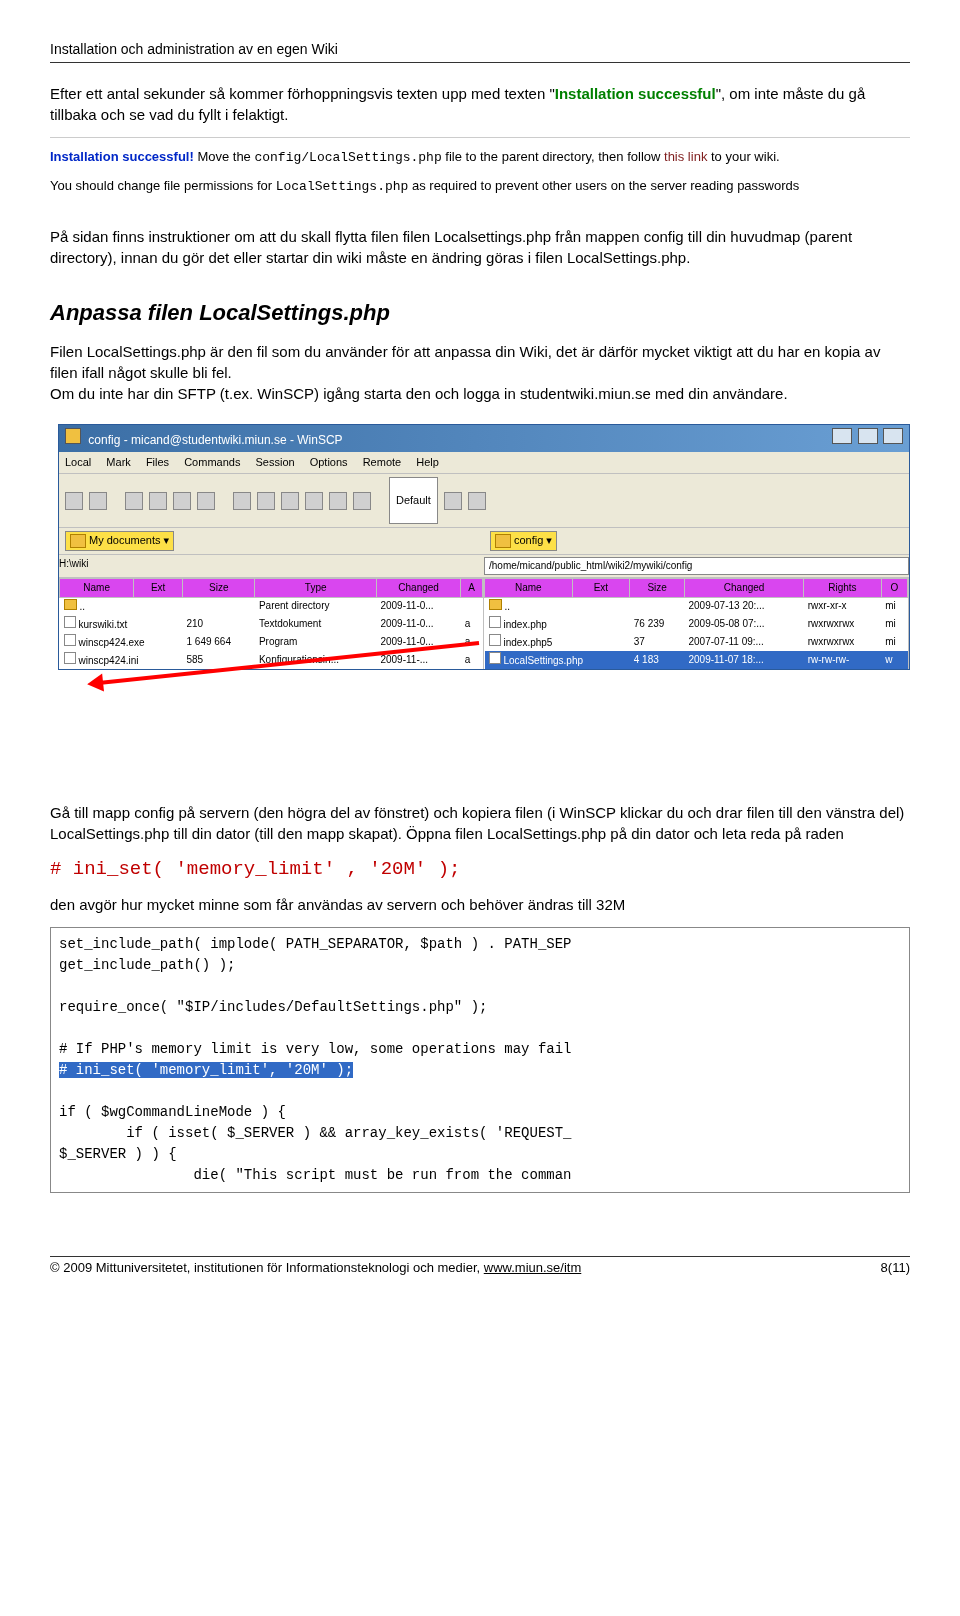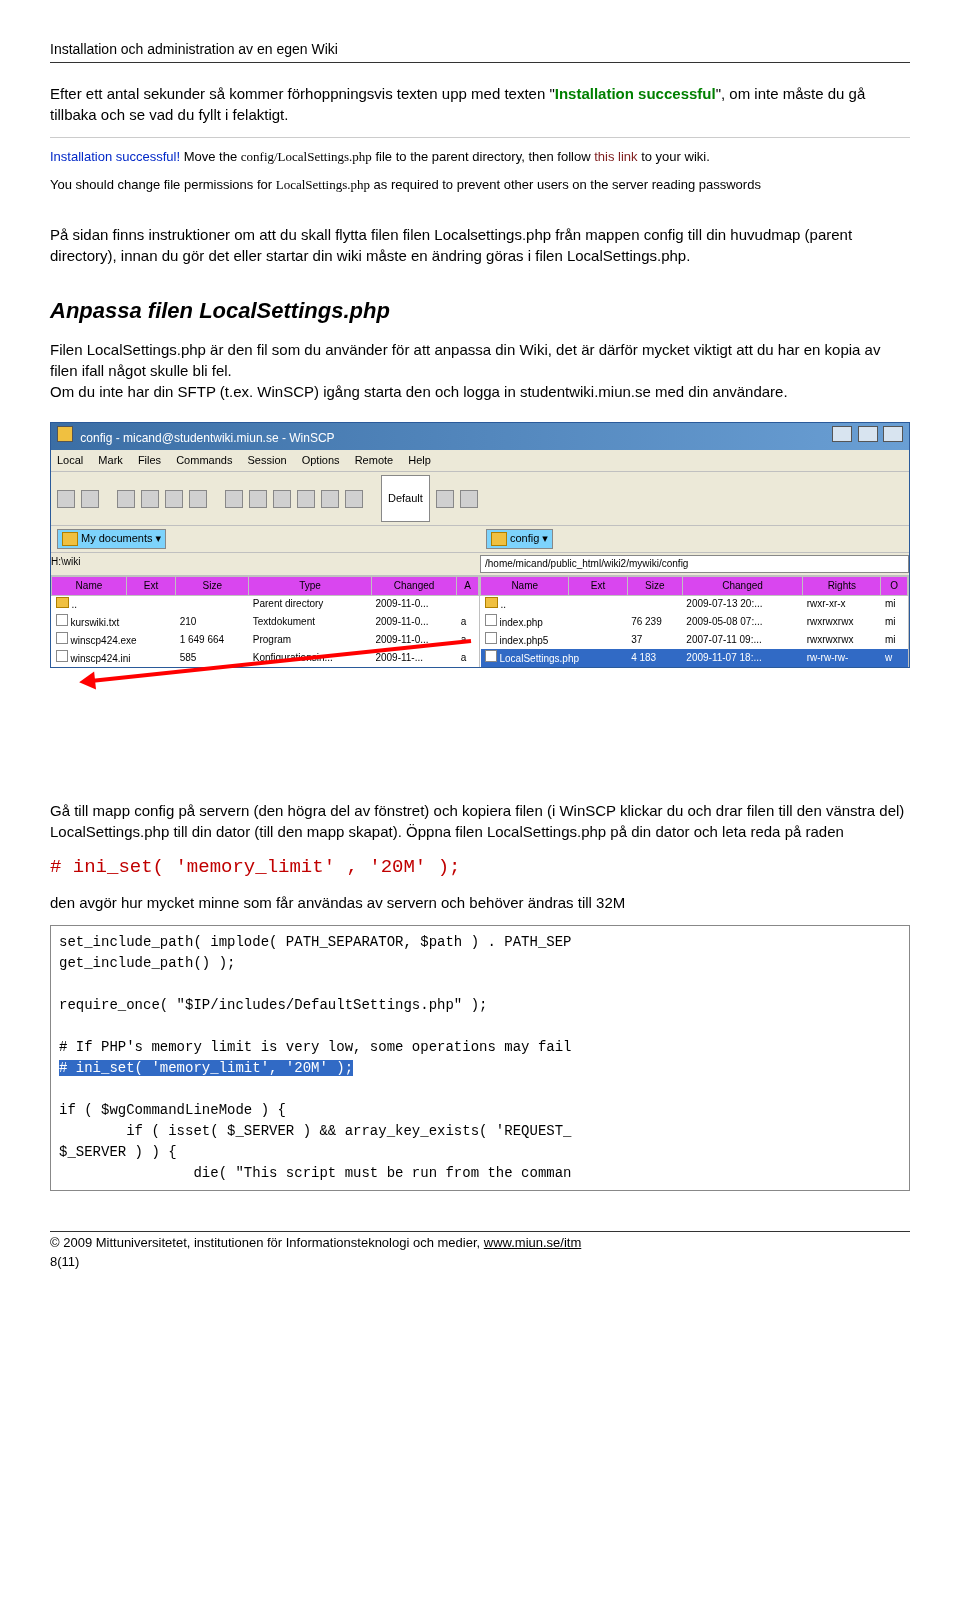--- a/index.html
+++ b/index.html
@@ -28,45 +28,45 @@
     border: none;
     border-top: 1px solid #ccc;
     margin: 6px 0 8px 0;
   }
   .install-box {
     margin: 10px 0 30px 0;
     font-size: 13px;
   }
   .install-box .blue-bold {
     color: #0027c7;
-    font-weight: normal;
+    font-weight: bold;
   }
   .install-box .link {
     color: #7f1d1d;
   }
   .install-box .mono {
-    font-family: Liberation Serif, serif;
+    font-family: Liberation Mono, monospace;
     font-size: 13px;
   }
   h2 {
     font-size: 22px;
     font-weight: bold;
     font-style: italic;
     margin: 30px 0 2px 0;
   }
   .code-red {
     font-family: "Courier New", monospace;
     font-size: 19px;
     color: #c00000;
     margin: 10px 0;
   }
   
   .winscp {
     border: 1px solid #2a5a9a;
-    margin: 20px 0 40px 0;
+    margin: 20px 0 40px 8px;
     font-family: Tahoma, sans-serif;
     font-size: 11px;
     background: #ece9d8;
   }
   .winscp .titlebar {
     background: linear-gradient(to right, #3b6ea5, #6a9fd4);
     color: #fff;
     padding: 3px 6px;
     display: flex;
     align-items: center;
@@ -114,21 +114,21 @@
   }
   .winscp .pathrow > div {
     flex: 1;
     padding: 3px 6px;
     background: #ece9d8;
     display: flex;
     align-items: center;
     gap: 4px;
   }
   .winscp .pathrow .dropdown {
-    background: #7dd3fc;
+    background: #fde047;
     border: 1px solid #888;
     padding: 1px 4px;
     flex: 0 0 auto;
     display: flex;
     align-items: center;
     gap: 3px;
   }
   .winscp .pathrow .folder-icon {
     width: 14px; height: 12px;
     background: #f0c040;
@@ -235,22 +235,21 @@
   .php-box .hl {
     background: #316ac5;
     color: #fff;
   }
   .footer {
     border-top: 1px solid #333;
     padding-top: 2px;
     font-size: 13px;
     display: flex;
     justify-content: space-between;
-    margin-top: 40px;
-    flex-direction: column;
+    margin-top: 63px;
   }
   .footer .u {
     text-decoration: underline;
   }
 </style>
 </head>
 <body>
 
 <div class="header">Installation och administration av en egen Wiki</div>
 

